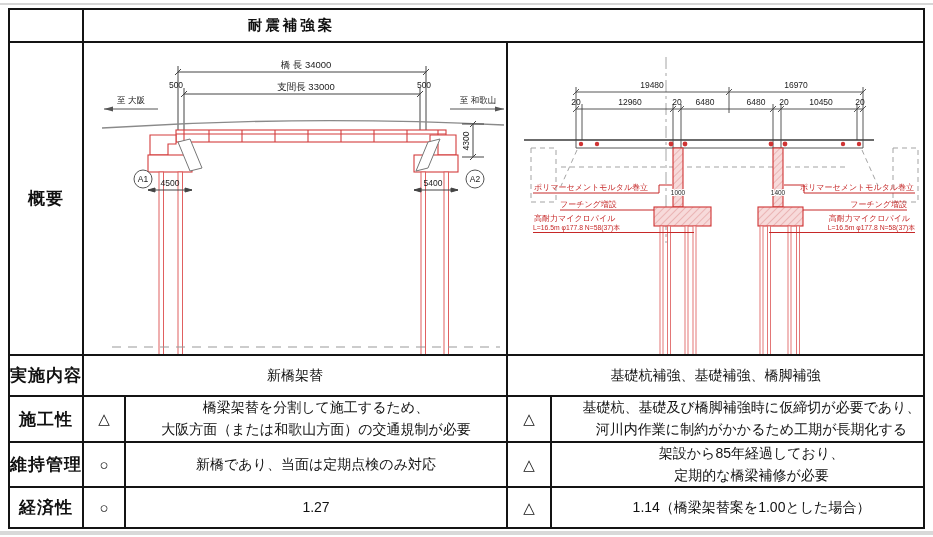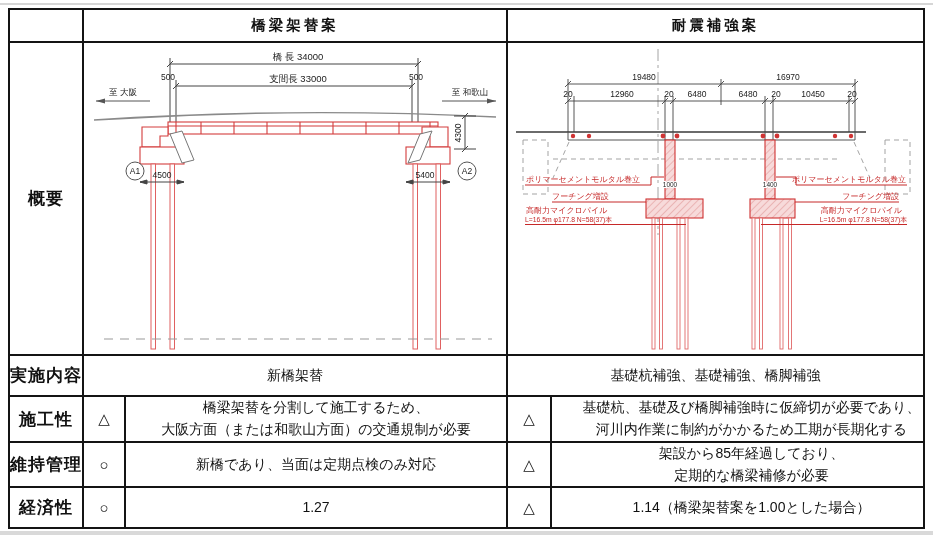--- a/index.html
+++ b/index.html
@@ -23,40 +23,39 @@
   .w-markL{width:42px;}
   .w-contL{width:382px;}
   .w-markR{width:44px;}
   .w-contR{width:373px;padding-left:28px;}
   .h-hdr{height:31px;}
   .h-ov{height:313px;}
   .h-scope{height:41px;}
   .h-con{height:46px;}
   .h-mnt{height:45px;}
   .h-eco{height:41px;}
-  .plan{display:block;position:relative;padding:0;}
+  .plan{display:block;position:relative;padding:8px;}
   .plan svg{display:block;}
   .dimt{font-size:8.5px;fill:#222;}
   .dimbig{font-size:9.5px;fill:#222;}
   .jt{font-size:8.5px;fill:#222;}
   .ann{font-size:8px;fill:#c62828;}
   .annS{font-size:6.8px;fill:#c62828;}
   .pw{font-size:6.5px;fill:#222;paint-order:stroke;stroke:#fff;stroke-width:2px;}
 </style>
 </head>
 <body>
 
 <div class="page">
   <div class="topline"></div>
 
   <div class="tbl">
 
     <div class="row h-hdr">
       <div class="c lab"></div>
-      <div class="c hdr w-planL">橋梁架替案</div>
       <div class="c hdr w-planR">耐震補強案</div>
     </div>
 
     <div class="row h-ov">
       <div class="c lab">概要</div>
 
       <div class="c w-planL plan">
         <svg viewBox="0 0 422 311" width="422" height="311">
 
           <g stroke="#444" stroke-width="1" fill="none">

